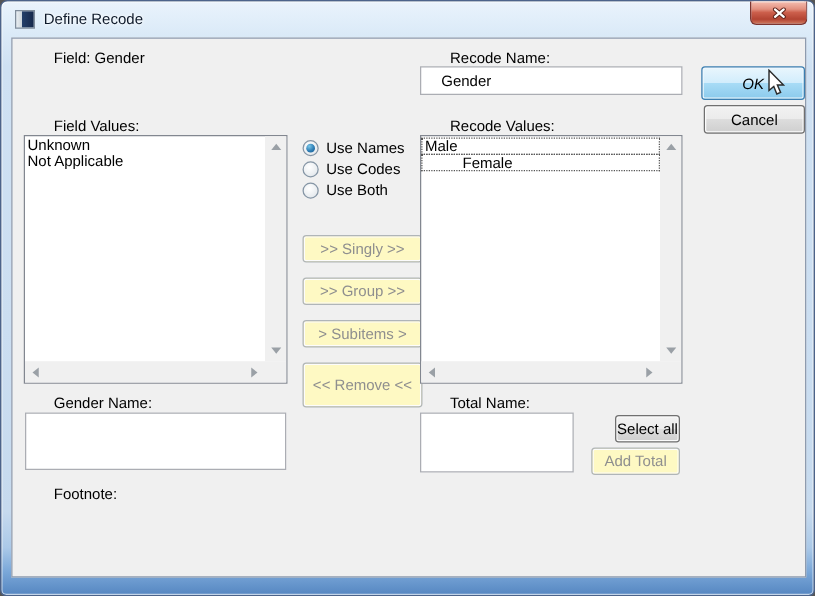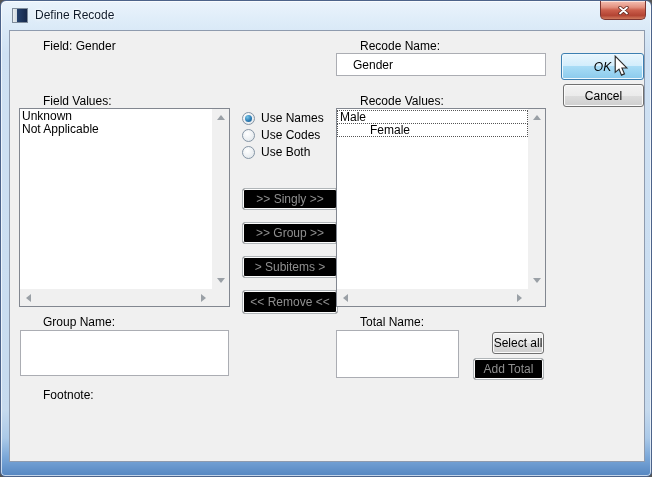--- a/index.html
+++ b/index.html
@@ -87,21 +87,21 @@
 
   
   .btn {
     position:absolute; display:flex; align-items:center; justify-content:center;
     font-family:"Liberation Sans","DejaVu Sans",sans-serif; font-size:12px; color:#000;
     border:1px solid #707070; border-radius:3px;
     background:linear-gradient(180deg,#f2f2f2 0%, #ebebeb 50%, #dddddd 50%, #cfcfcf 100%);
     box-shadow: inset 0 0 0 1px #fbfbfb; cursor:pointer;
   }
   .btn.disabled {
-    border:1px solid #b0b5b8; background:#000000; color:#8f8f8f;
+    border:1px solid #b0b5b8; background:#fef9c3; color:#8f8f8f;
     box-shadow: inset 0 0 0 1px #fcfcfc; cursor:default;text-align:right;
   }
   .btn.ok-hot {
     border:1px solid #3c7fb1;
     background:linear-gradient(180deg,#e9f6fd 0%, #d2edfc 48%, #a8dcf6 50%, #8bcaec 100%);
     box-shadow: inset 0 0 0 1px #eef8fe;
     font-style: italic;
   }
 
   .cursor-icon { position:absolute; left:613px; top:55px; z-index:20; pointer-events:none; }
@@ -159,40 +159,40 @@
         <span class="rlabel">Use Codes</span>
       </div>
       <div class="radio-row" style="left:232px; top:114px;">
         <div class="radio"></div>
         <span class="rlabel">Use Both</span>
       </div>
 
       <div class="btn disabled" style="left:232px; top:157px; width:96px; height:22px;">&gt;&gt; Singly &gt;&gt;</div>
       <div class="btn disabled" style="left:232px; top:191px; width:96px; height:22px;">&gt;&gt; Group &gt;&gt;</div>
       <div class="btn disabled" style="left:232px; top:225px; width:96px; height:22px;">&gt; Subitems &gt;</div>
-      <div class="btn disabled" style="left:232px; top:259px; width:96px; height:24px;">&lt;&lt; Remove &lt;&lt;</div>
+      <div class="btn disabled" style="left:232px; top:259px; width:96px; height:36px;">&lt;&lt; Remove &lt;&lt;</div>
 
       <div class="lbl" style="left:326px; top:63px;">Recode Values:</div>
       <div class="listbox" style="left:326px; top:77px; width:210px; height:199px;">
         <div class="list-items" style="top:1px;">
           <div class="ritem">Male</div>
           <div class="ritem">Female</div>
         </div>
         <div class="vscroll">
           <div class="tri up"></div>
           <div class="tri down"></div>
         </div>
         <div class="hscroll">
           <div class="tri left"></div>
           <div class="tri right"></div>
         </div>
         <div class="sb-corner"></div>
       </div>
 
-      <div class="lbl" style="left:9px; top:284px;">Group Name:</div>
+      <div class="lbl" style="left:9px; top:284px;">Gender Name:</div>
       <textarea class="txt" style="left: 10px; top: 299px; width: 209px; height: 46px;"></textarea>
 
       <div class="lbl" style="left:326px; top:284px;">Total Name:</div>
       <textarea class="txt" style="left: 326px; top: 299px; width: 123px; height: 48px;"></textarea>
 
       <div class="btn" style="left:463px; top:301px; width:52px; height:22px;margin-left:19px;">Select all</div>
       <div class="btn disabled" style="left:463px; top:327px; width:71px; height:22px;">Add Total</div>
 
       <div class="lbl" style="left:9px; top:357px;">Footnote:</div>
 

